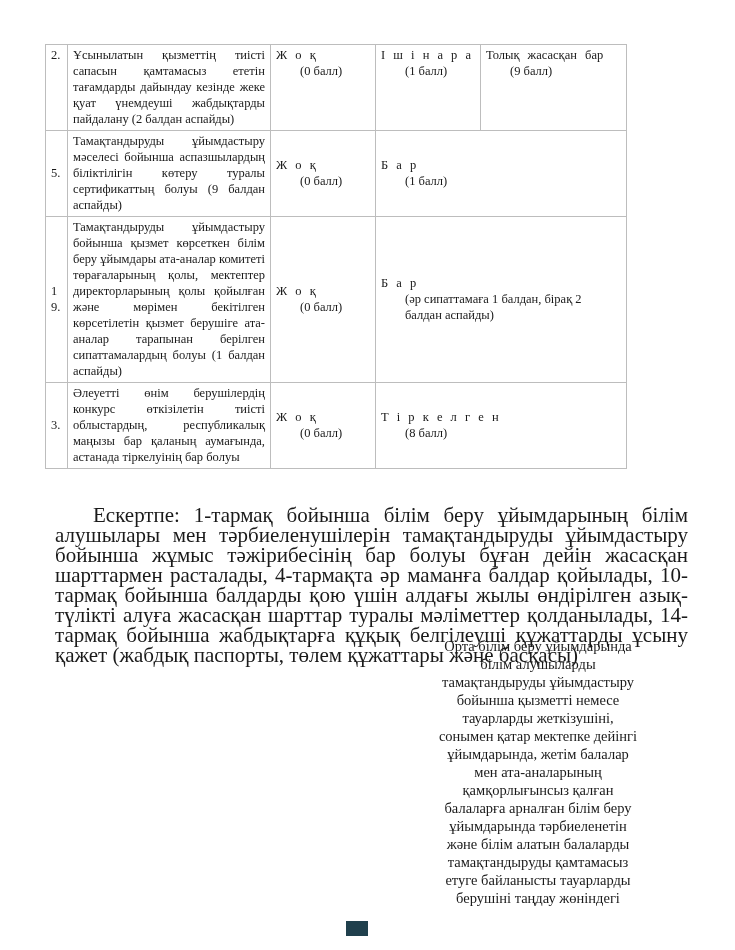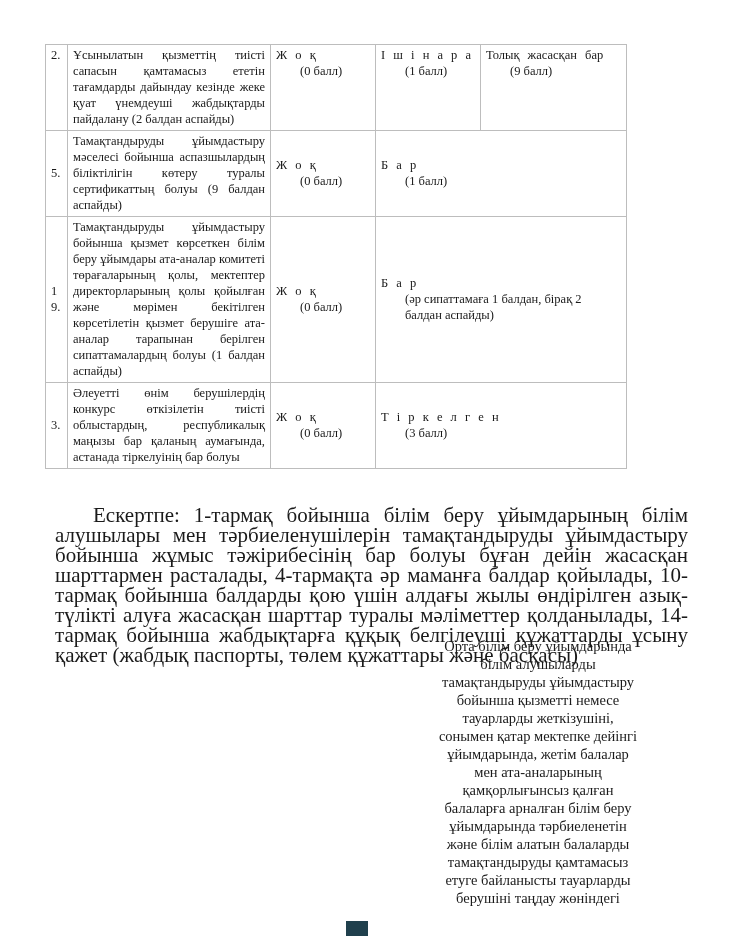--- a/index.html
+++ b/index.html
@@ -123,21 +123,21 @@
 
         <tr>
           <td class="num">3.</td>
           <td class="criterion">Әлеуетті өнім берушілердің конкурс өткізілетін тиісті облыстардың, республикалық маңызы бар қаланың аумағында, астанада тіркелуінің бар болуы</td>
           <td>
             <div class="opt-label">Ж о қ</div>
             <div class="opt-score">(0 балл)</div>
           </td>
           <td class="merged" colspan="2">
             <div class="opt-label">Т і р к е л г е н</div>
-            <div class="opt-score">(3 балл)</div>
+            <div class="opt-score">(8 балл)</div>
           </td>
         </tr>
       </tbody>
     </table>
   </div>
 
   <p class="note">Ескертпе: 1-тармақ бойынша білім беру ұйымдарының білім алушылары мен тәрбиеленушілерін тамақтандыруды ұйымдастыру бойынша жұмыс тәжірибесінің бар болуы бұған дейін жасасқан шарттармен расталады, 4-тармақта әр маманға балдар қойылады, 10-тармақ бойынша балдарды қою үшін алдағы жылы өндірілген азық-түлікті алуға жасасқан шарттар туралы мәліметтер қолданылады, 14-тармақ бойынша жабдықтарға құқық белгілеуші құжаттарды ұсыну қажет (жабдық паспорты, төлем құжаттары және басқасы)</p>
 
   <div class="appoint-block">Орта білім беру ұйымдарында
 білім алушыларды

